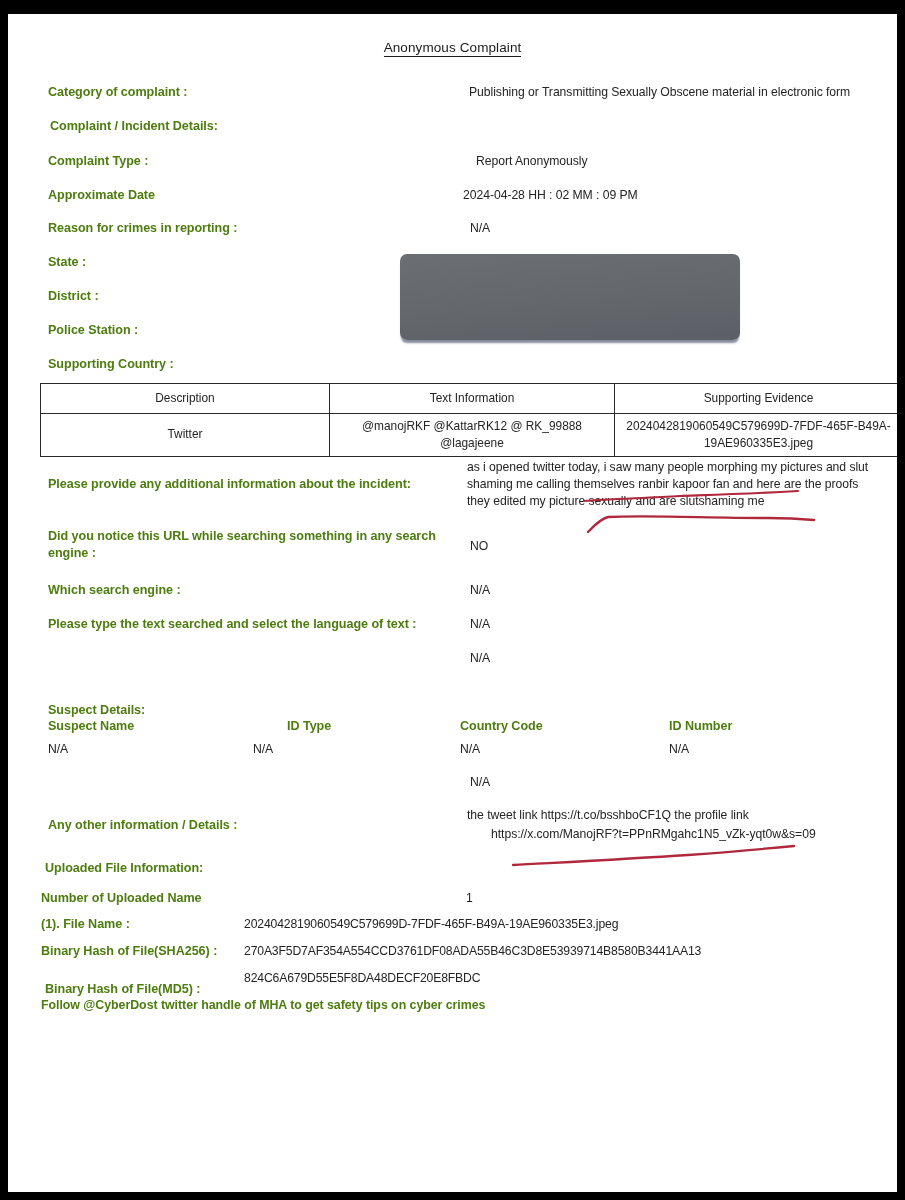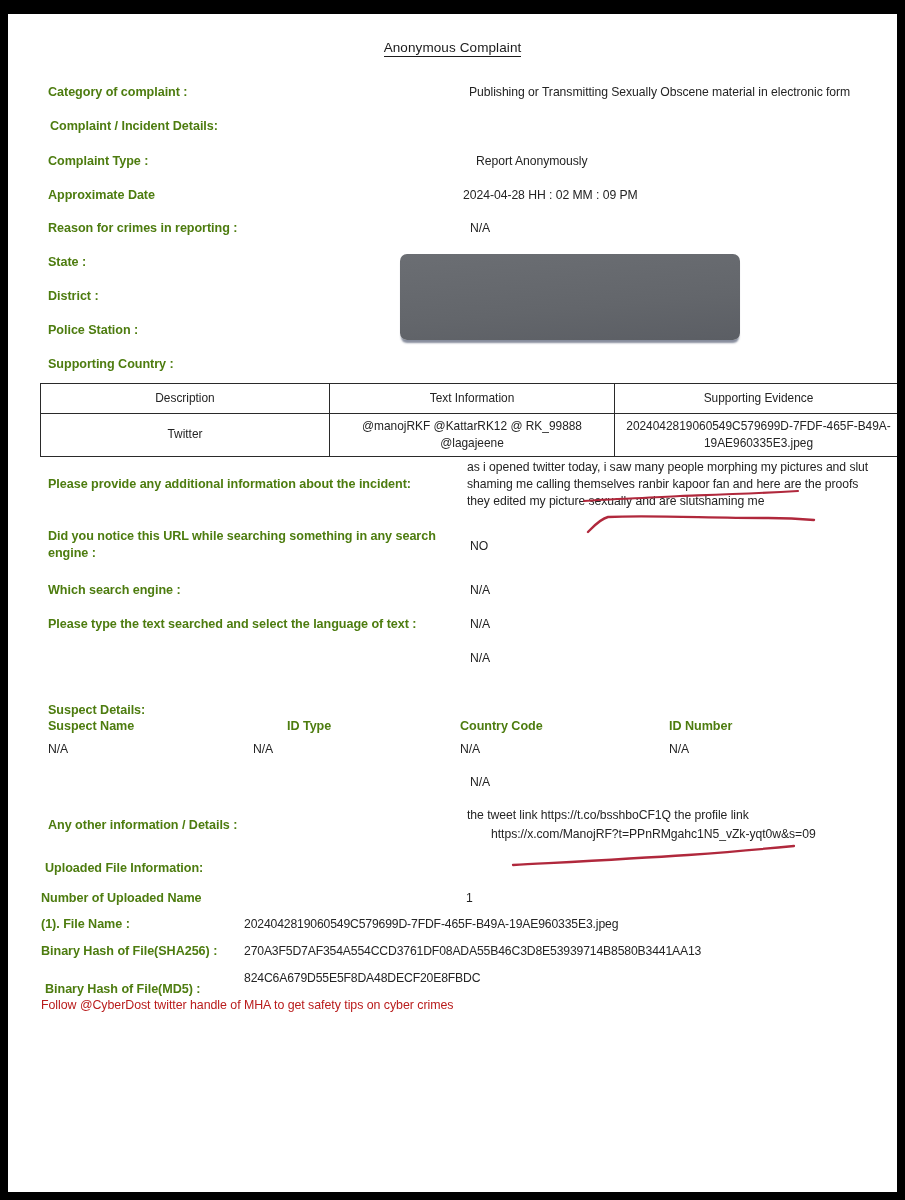--- a/index.html
+++ b/index.html
@@ -104,22 +104,22 @@
 
   
   .annot {
     position: absolute;
     pointer-events: none;
   }
 
   .footer-note {
     position: absolute;
     font-size: 12.4px;
-    font-weight: normal;
-    color: #b91c1c;
+    font-weight: bold;
+    color: #4d7c0f;
     letter-spacing: -0.05px;
   }
 </style>
 </head>
 <body>
 
 <div class="page">
   <div class="doc">
 
     <div class="doc-title"><span>Anonymous Complaint</span></div>

